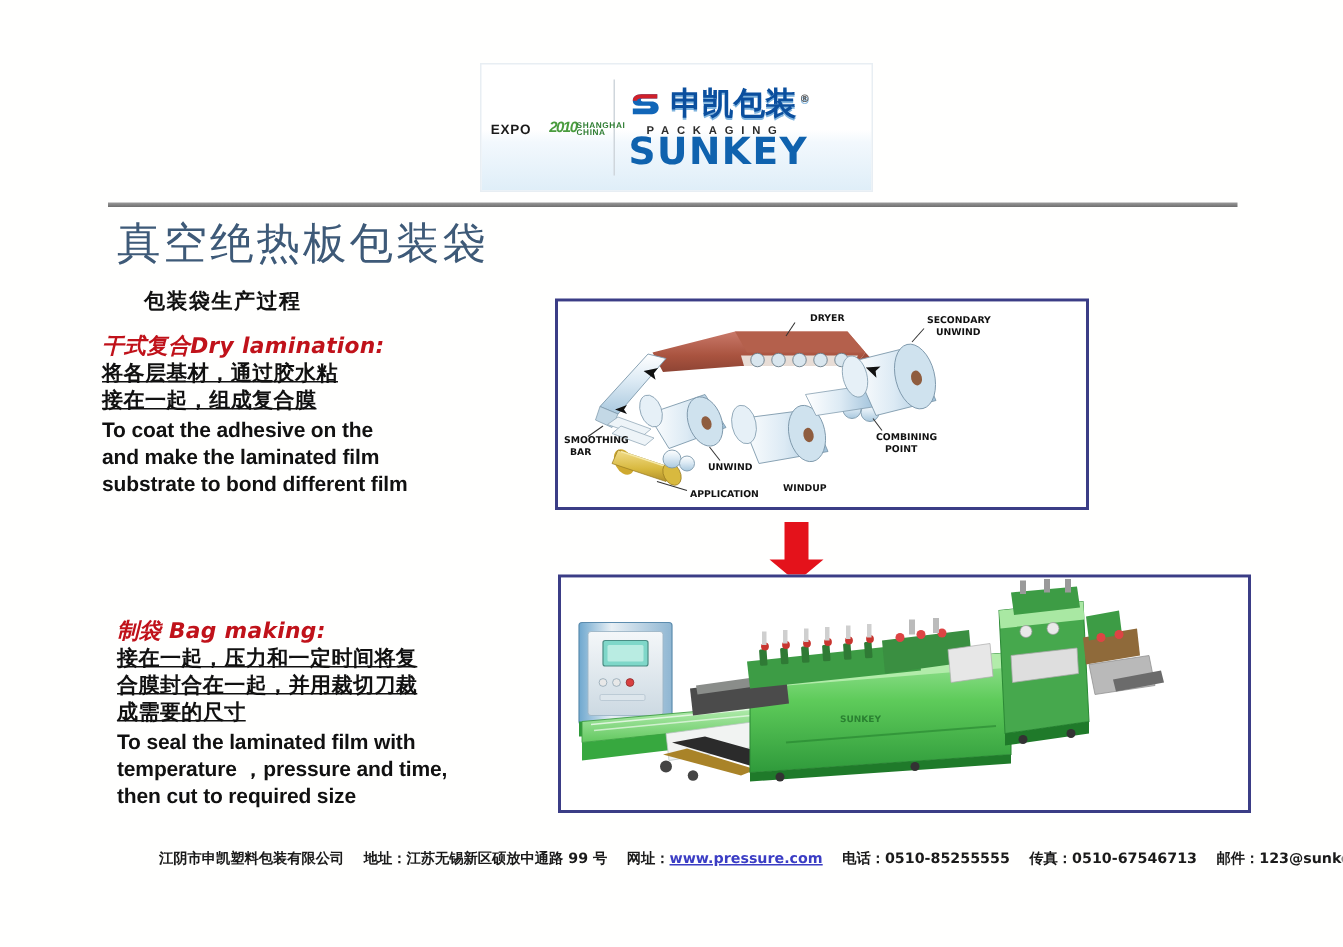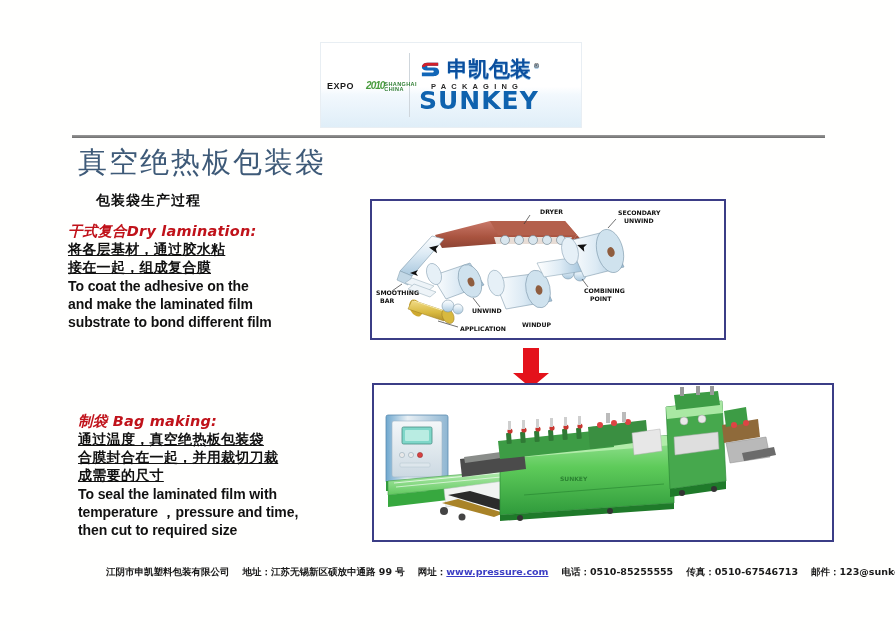--- a/index.html
+++ b/index.html
@@ -175,21 +175,21 @@
     <p class="blk-head">干式复合Dry lamination:</p>
     <p class="blk-cn">将各层基材，通过胶水粘</p>
     <p class="blk-cn">接在一起，组成复合膜</p>
     <p class="blk-en">To coat the adhesive on the</p>
     <p class="blk-en">and make the laminated film</p>
     <p class="blk-en">substrate to bond different film</p>
   </div>
 
   <div class="block block-2">
     <p class="blk-head">制袋 Bag making:</p>
-    <p class="blk-cn">通过温度，真空绝热板包装袋</p>
+    <p class="blk-cn">接在一起，压力和一定时间将复</p>
     <p class="blk-cn">合膜封合在一起，并用裁切刀裁</p>
     <p class="blk-cn">成需要的尺寸</p>
     <p class="blk-en">To seal the laminated film with</p>
     <p class="blk-en">temperature ，pressure and time,</p>
     <p class="blk-en">then cut to required size</p>
   </div>
 
   <div class="panel panel-top">
     <div class="fig">
       <svg viewBox="0 0 352 137" xmlns="http://www.w3.org/2000/svg">

